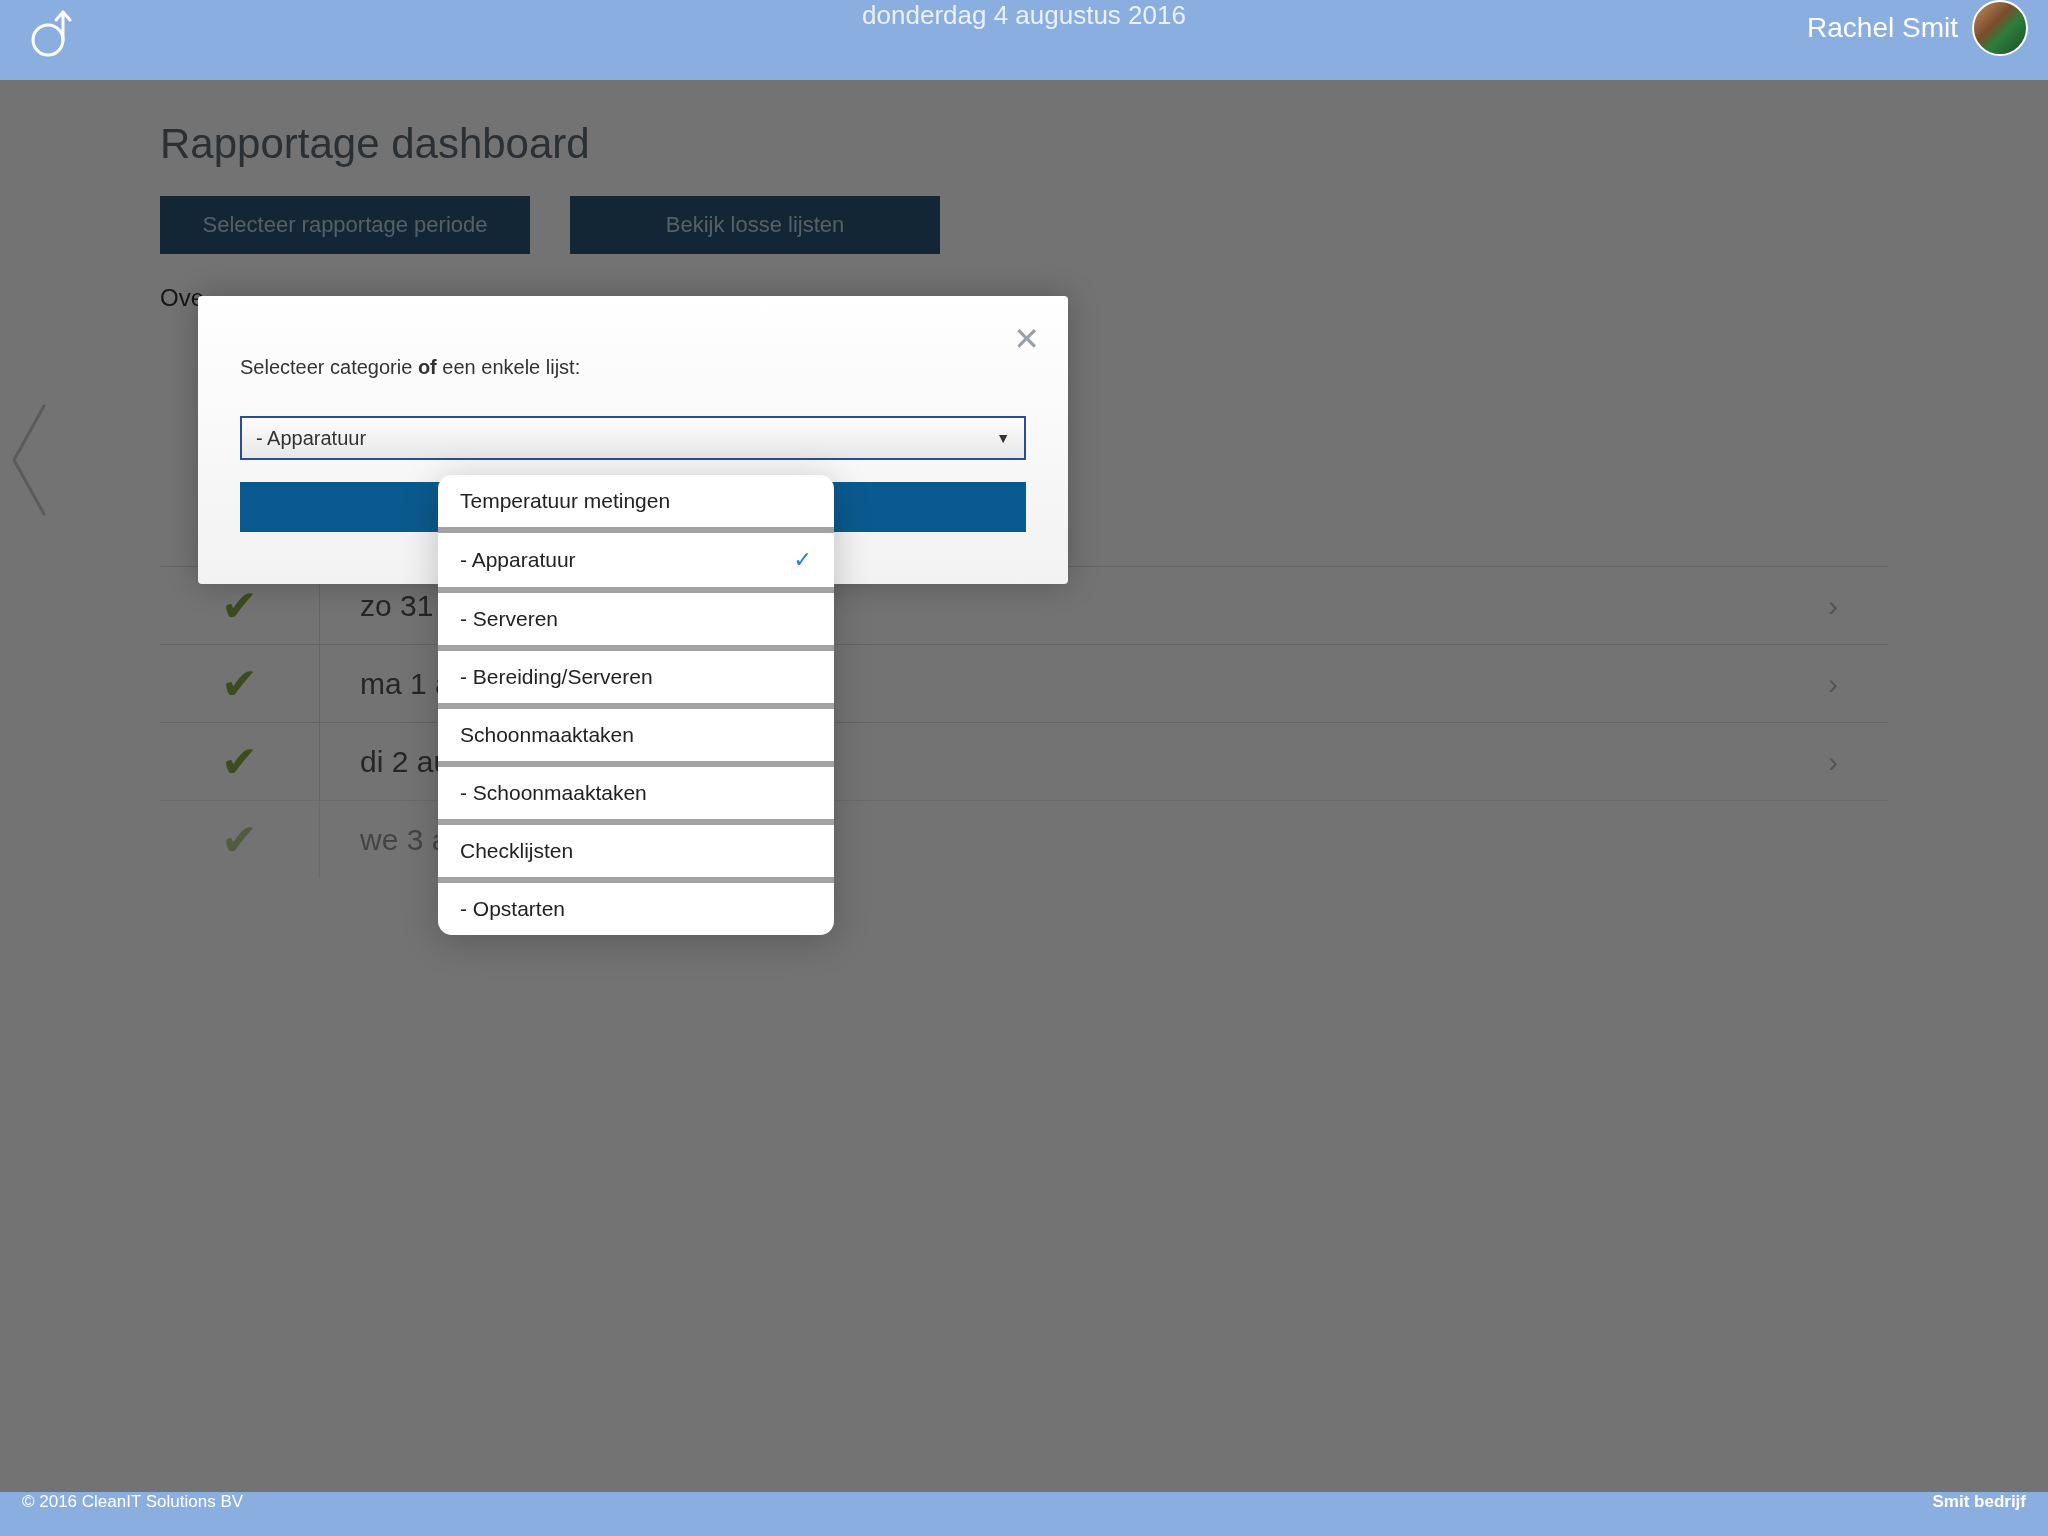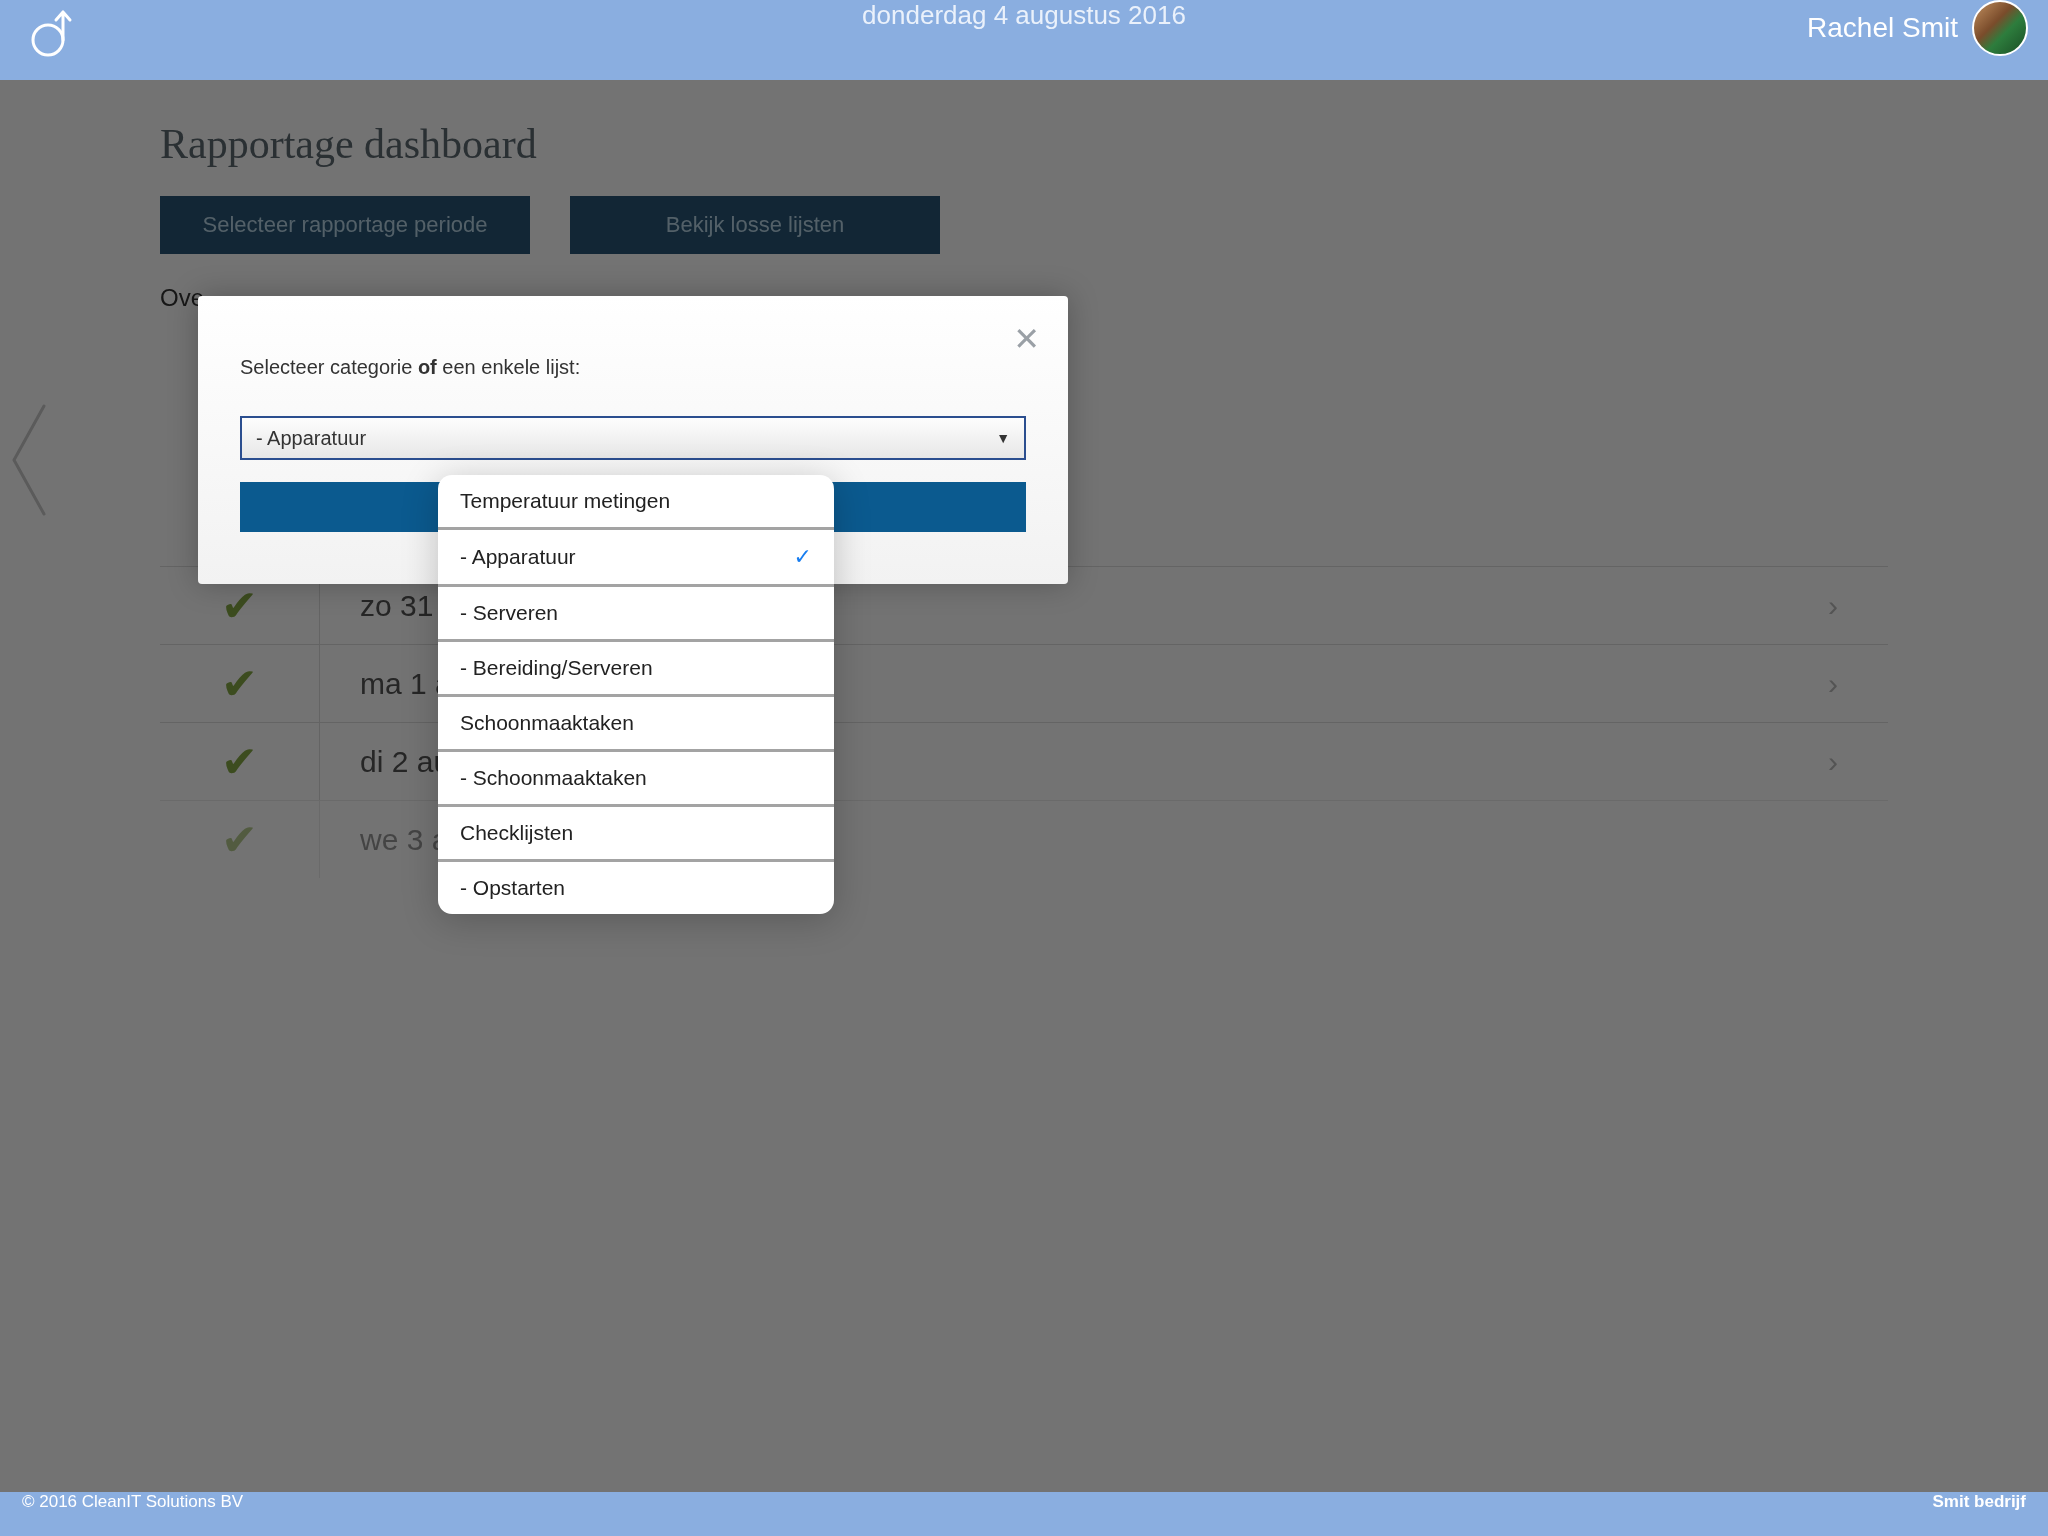--- a/index.html
+++ b/index.html
@@ -38,21 +38,20 @@
     position: relative;
     padding: 40px 160px 0;
     height: calc(100% - 80px - 44px);
     background: #fff;
   }
   .page-title {
     font-size: 42px;
     font-weight: 300;
     color: #5e6a72;
     margin-bottom: 28px;
-    font-family: Liberation Serif, serif;
   }
   .action-row { display: flex; gap: 40px; margin-bottom: 30px; }
   .action-btn {
     background: #285675;
     color: #b8d4e6;
     border: none;
     font-size: 22px;
     font-weight: 300;
     padding: 16px 36px;
     flex: 0 0 auto;
@@ -215,21 +214,21 @@
     left: 50%;
     transform: translateX(-50%);
     border-left: 12px solid transparent;
     border-right: 12px solid transparent;
     border-bottom: 10px solid #fff;
   }
   .dd-item {
     padding: 14px 22px;
     font-size: 21px;
     color: #222;
-    border-bottom: 3px solid #a3a3a3;
+    border-bottom: 6px solid #a3a3a3;
     display: flex;
     justify-content: space-between;
     align-items: center;
     cursor: pointer;
   }
   .dd-item:last-child { border-bottom: none; }
   .dd-item.header-item { font-weight: 400; }
   .dd-check { color: #177df0; font-size: 22px; }
 </style>
 </head>

